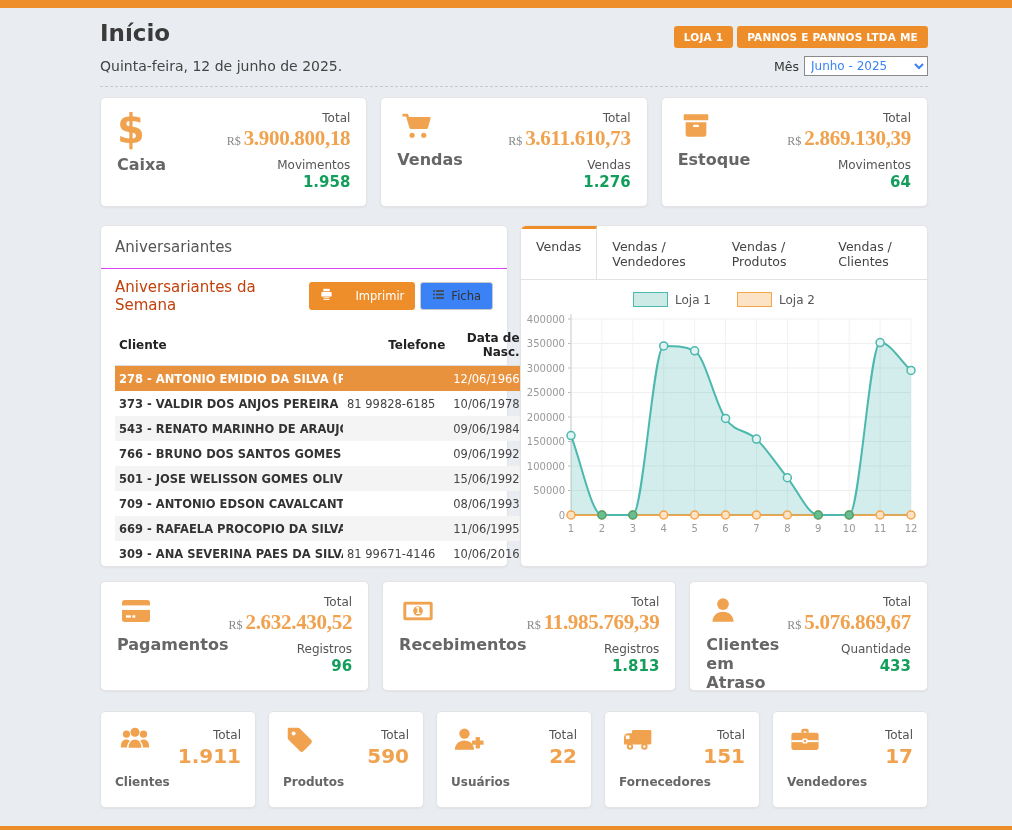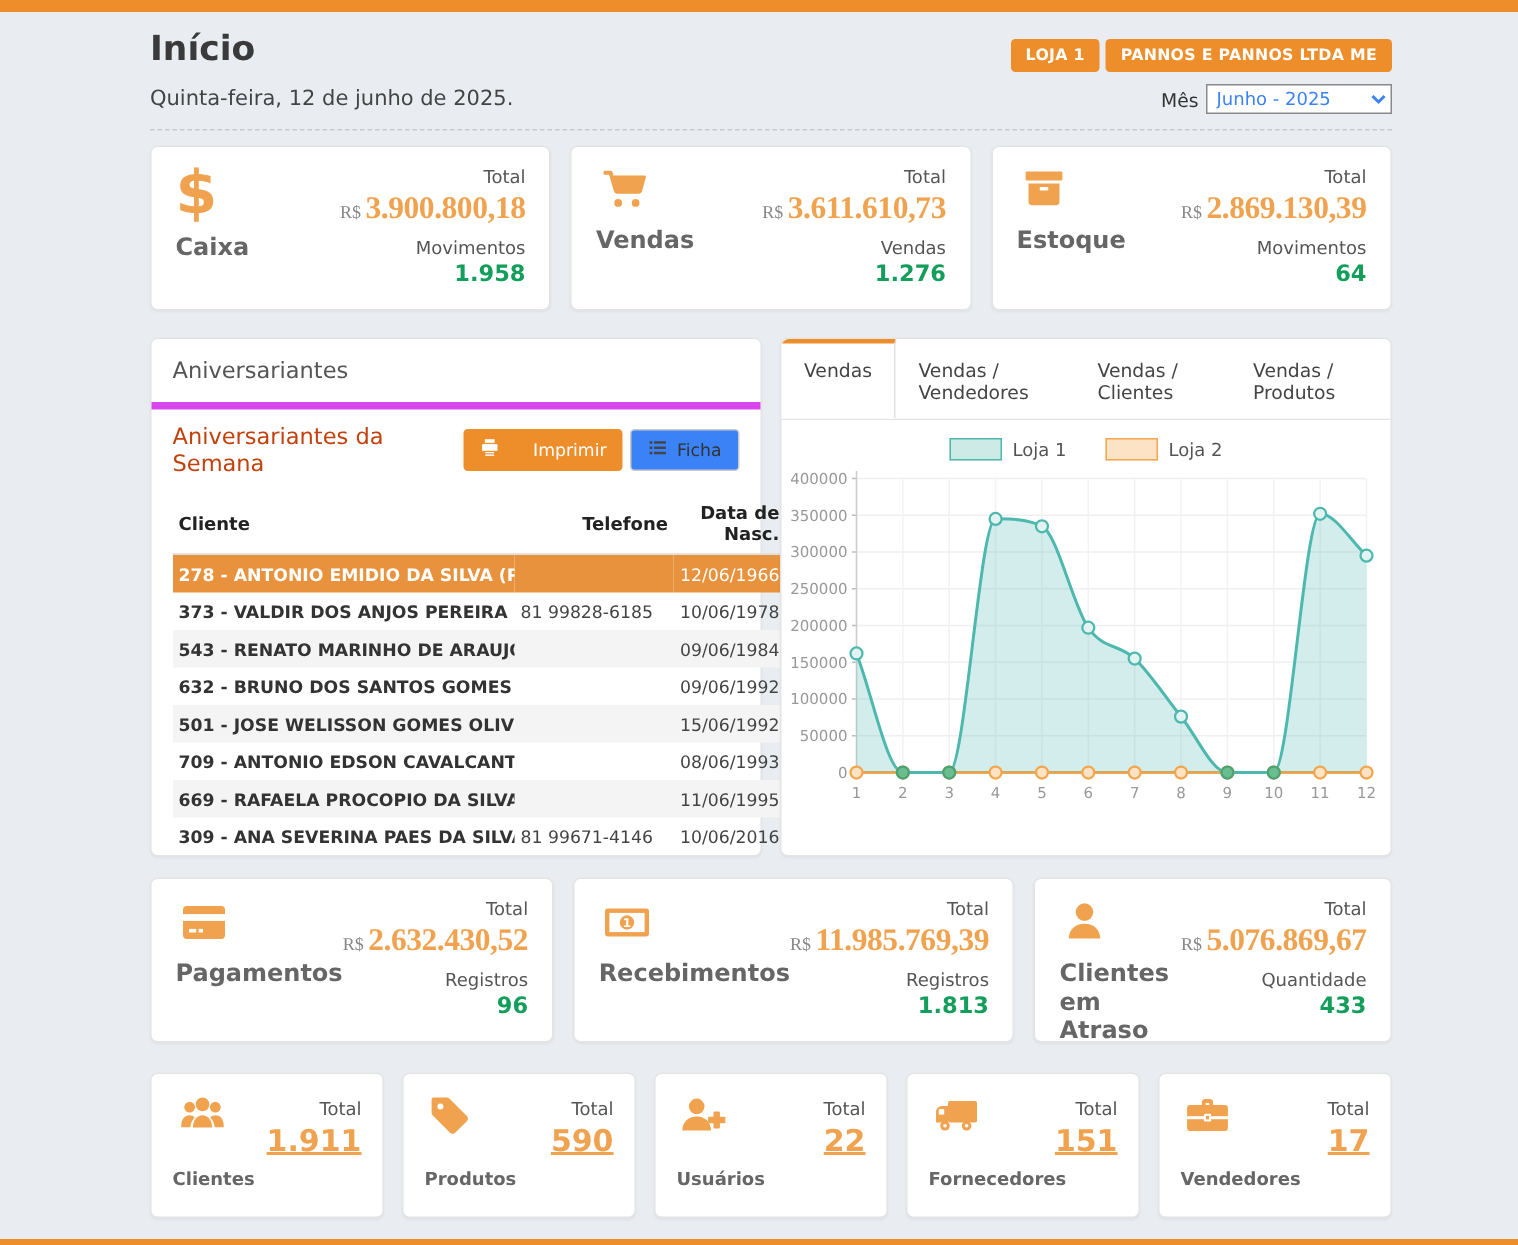--- a/index.html
+++ b/index.html
@@ -36,21 +36,21 @@
   .value-line{margin:1px 0 7px;white-space:nowrap;font-family:Liberation Serif, serif;}
   .cur{font-size:12px;color:#888;margin-right:3px;}
   .value{font-size:21px;font-weight:700;color:#F0A24E;letter-spacing:-0.3px;}
   .count{font-size:15px;font-weight:700;color:#149E5B;margin-top:1px;}
   .dollar{font-size:40px;font-weight:700;color:#F0A24E;line-height:.9;}
   .icon svg{display:block;}
 
   .panels-row{display:flex;gap:12px;margin-top:18px;align-items:stretch;}
   .panel{background:#fff;border:1px solid #e4e4e4;border-radius:5px;width:calc(50% - 6px);
     box-sizing:border-box;box-shadow:0 1px 2px rgba(0,0,0,.05);}
-  .panel-title{font-size:15px;color:#555;padding:12px 14px;border-bottom:5px solid #d946ef;}
+  .panel-title{font-size:15px;color:#555;padding:12px 14px;border-bottom:1px solid #d946ef;}
   .toolbar{display:flex;justify-content:space-between;align-items:center;padding:9px 14px;}
   .toolbar-label{font-size:15px;color:#c2410c;}
   .toolbar-btns{display:flex;gap:5px;}
   .btn-print{background:#EE8E2A;color:#fff;border:none;border-radius:3px;font-size:11.5px;
     padding:6px 11px;display:inline-flex;align-items:center;gap:22px;cursor:pointer;font-family:inherit;}
   .btn-ficha{background:#3b82f6;color:#333;border:1px solid #c9c9c9;border-radius:3px;
     font-size:11.5px;padding:5px 11px;display:inline-flex;align-items:center;gap:6px;cursor:pointer;font-family:inherit;}
 
   table.bday{width:calc(100% - 28px);margin:2px 14px 0;border-collapse:collapse;font-size:11.5px;}
   .bday th{text-align:left;padding:6px 4px;border-bottom:1px solid #ddd;color:#222;font-size:12px;}
@@ -68,21 +68,21 @@
   .legend{display:flex;justify-content:center;gap:26px;padding:12px 0 0;align-items:center;}
   .legend-item{display:flex;align-items:center;gap:7px;font-size:12px;color:#555;cursor:pointer;}
   .legend-box{width:33px;height:13px;border:1px solid;}
   .chart-wrap{padding:2px 6px 4px;}
   .tick{font-size:10px;fill:#999;}
 
   .mini-row{display:flex;gap:12px;margin-top:20px;}
   .mini{flex:1;padding:12px 14px;display:flex;flex-direction:column;height:97px;}
   .mini .top{display:flex;justify-content:space-between;align-items:flex-start;}
   .mini .tright{text-align:right;}
-  .mini .num{font-size:20px;font-weight:700;color:#F0A24E;margin-top:1px;text-decoration:underline;}
+  .mini .num{font-size:20px;font-weight:700;color:#F0A24E;margin-top:1px;}
   .mini .label{font-size:12px;font-weight:700;color:#666;margin-top:7px;}
 </style>
 </head>
 <body>
 
 <div class="topbar"></div>
 
 <div class="container">
 
   <div class="header-row">
@@ -200,21 +200,21 @@
               <td class="name">373 - VALDIR DOS ANJOS PEREIRA (AN...</td>
               <td class="ph">81 99828-6185</td>
               <td class="r">10/06/1978</td>
             </tr>
             <tr class="stripe">
               <td class="name">543 - RENATO MARINHO DE ARAUJO (F...</td>
               <td class="ph"></td>
               <td class="r">09/06/1984</td>
             </tr>
             <tr>
-              <td class="name">632 - BRUNO DOS SANTOS GOMES</td>
+              <td class="name">766 - BRUNO DOS SANTOS GOMES</td>
               <td class="ph"></td>
               <td class="r">09/06/1992</td>
             </tr>
             <tr class="stripe">
               <td class="name">501 - JOSE WELISSON GOMES OLIVEIR...</td>
               <td class="ph"></td>
               <td class="r">15/06/1992</td>
             </tr>
             <tr>
               <td class="name">709 - ANTONIO EDSON CAVALCANTE D...</td>
@@ -232,22 +232,22 @@
               <td class="r">10/06/2016</td>
             </tr>
           </tbody>
       </table>
     </div>
 
     <div class="panel">
       <div class="tabs">
         <div class="tab active">Vendas</div>
         <div class="tab">Vendas / Vendedores</div>
+        <div class="tab">Vendas / Produtos</div>
         <div class="tab">Vendas / Clientes</div>
-        <div class="tab">Vendas / Produtos</div>
       </div>
       <div class="legend">
         <span class="legend-item">
           <span class="legend-box" style="background: rgb(205, 234, 231); border-color: rgb(76, 184, 174);"></span>
           <span>Loja 1</span>
         </span>
         <span class="legend-item">
           <span class="legend-box" style="background: rgb(252, 227, 197); border-color: rgb(245, 165, 74);"></span>
           <span>Loja 2</span>
         </span>

